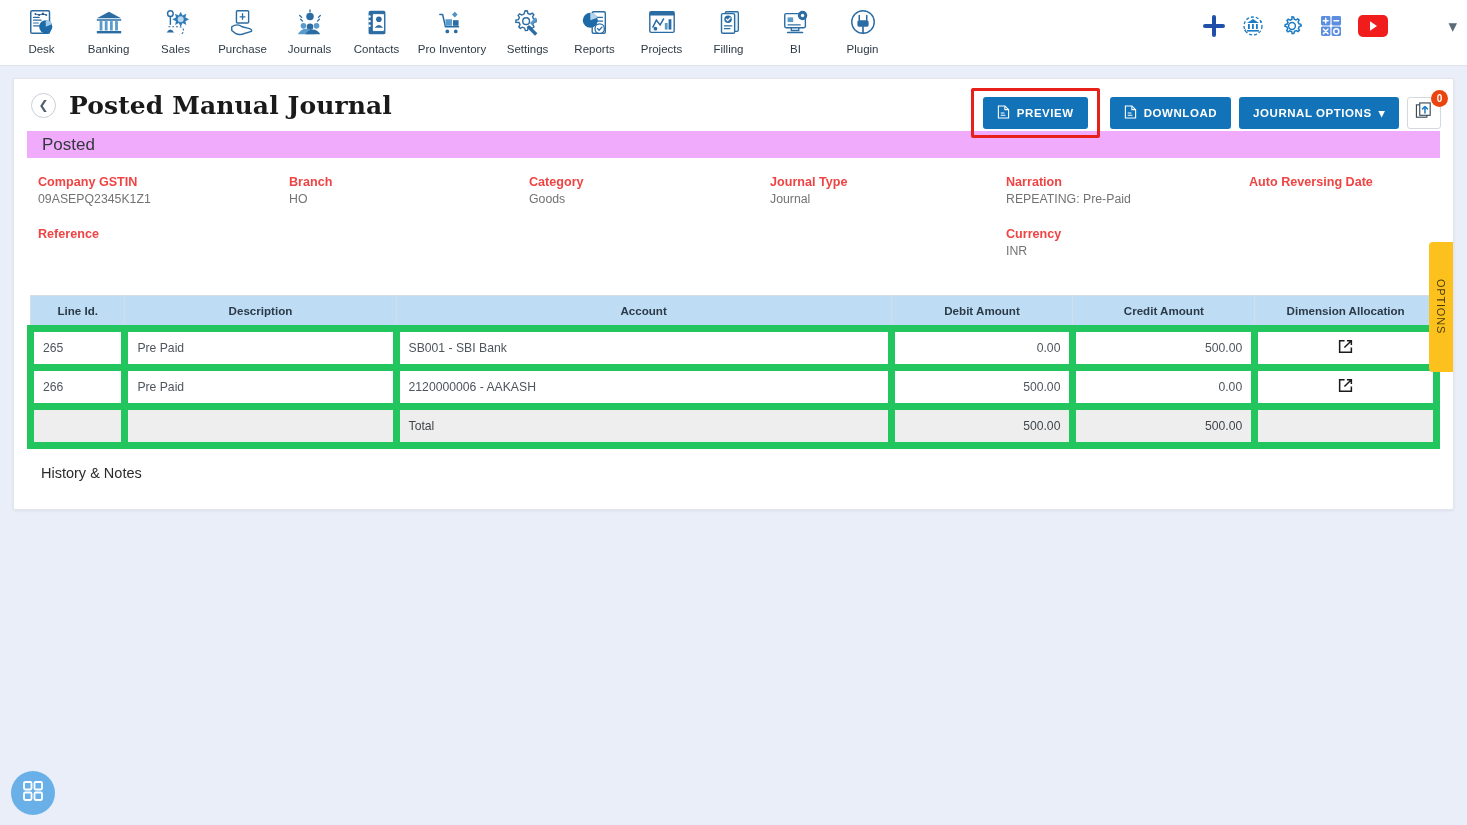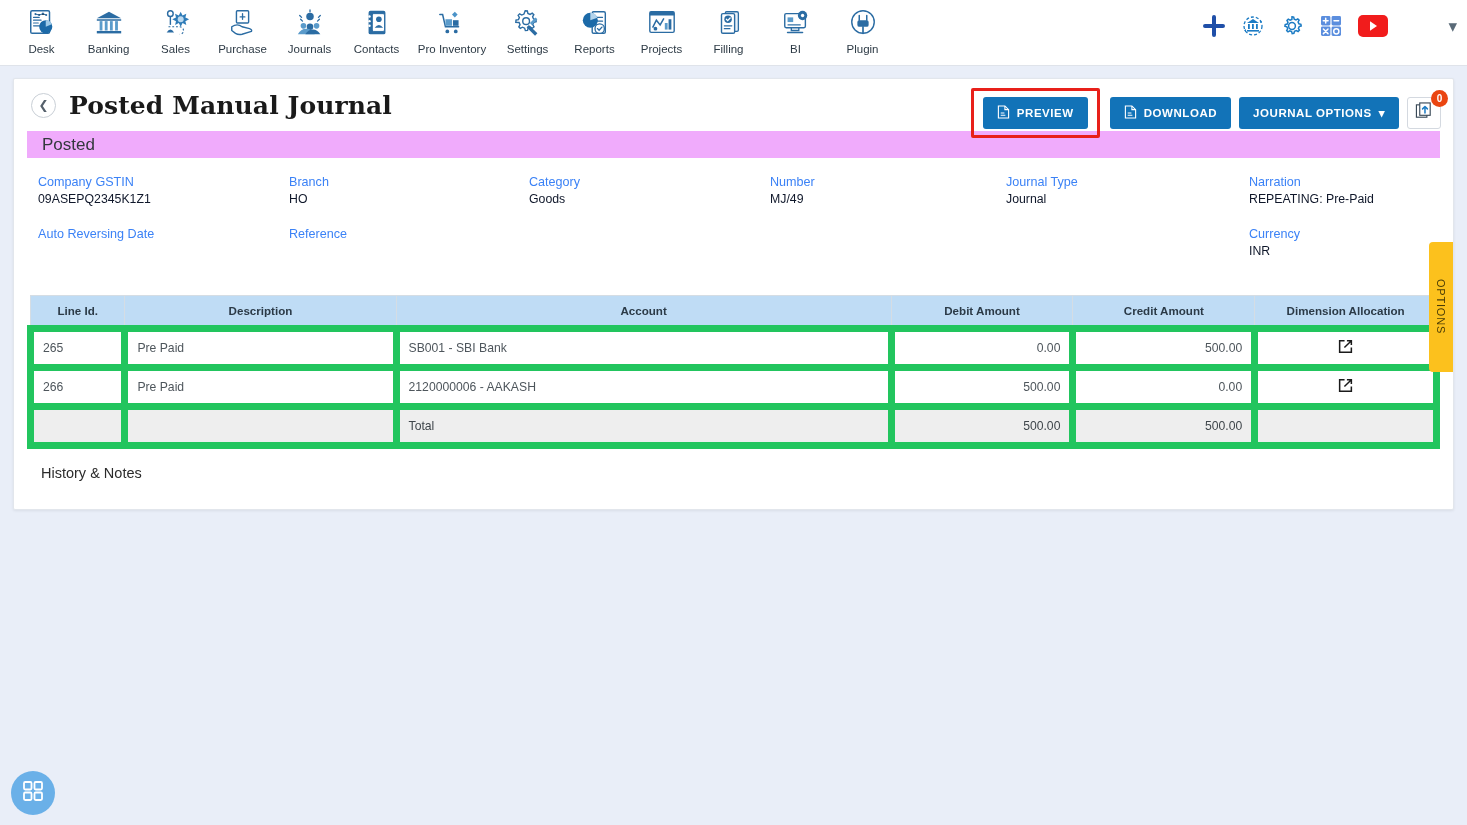--- a/index.html
+++ b/index.html
@@ -163,27 +163,27 @@
   }
 
   
   .fields {
     padding: 17px 0 8px 24px;
     display: grid;
     grid-template-columns: 251px 240px 241px 236px 243px 1fr;
     row-gap: 21px;
   }
   .field-label {
-    color: #3b82f6;
+    color: #ef4444;
     font-size: 12.6px;
-    font-weight: normal;
+    font-weight: bold;
     margin-bottom: 3px;
   }
   .field-value {
-    color: #0f172a;
+    color: #737373;
     font-size: 12.3px;
     min-height: 14px;
   }
 
   
   .tbl-wrap { padding: 8px 13px 0 13px; }
   table.jtable {
     width: 100%;
     border-collapse: collapse;
     table-layout: fixed;
@@ -570,24 +570,20 @@
       <div class="field-label">Company GSTIN</div>
       <div class="field-value">09ASEPQ2345K1Z1</div>
     </div>
     <div>
       <div class="field-label">Branch</div>
       <div class="field-value">HO</div>
     </div>
     <div>
       <div class="field-label">Category</div>
       <div class="field-value">Goods</div>
-    </div>
-    <div>
-      <div class="field-label">Number</div>
-      <div class="field-value">MJ/49</div>
     </div>
     <div>
       <div class="field-label">Journal Type</div>
       <div class="field-value">Journal</div>
     </div>
     <div>
       <div class="field-label">Narration</div>
       <div class="field-value">REPEATING: Pre-Paid</div>
     </div>
 

